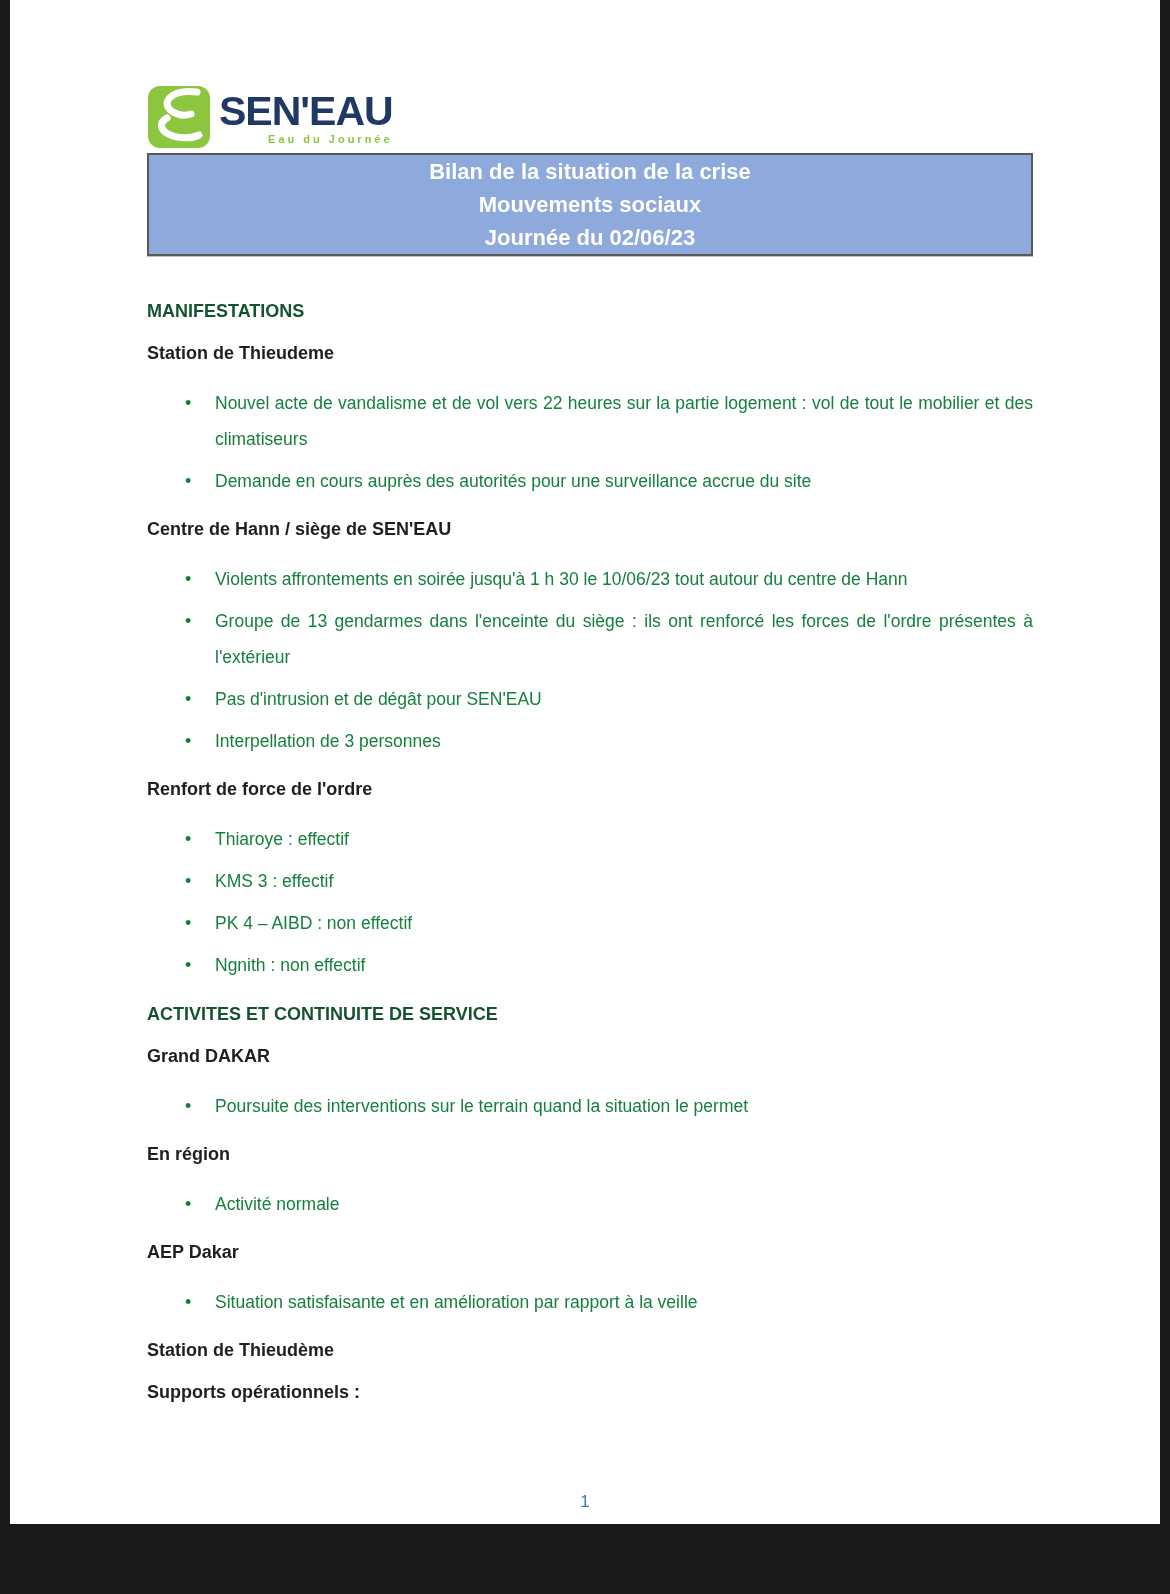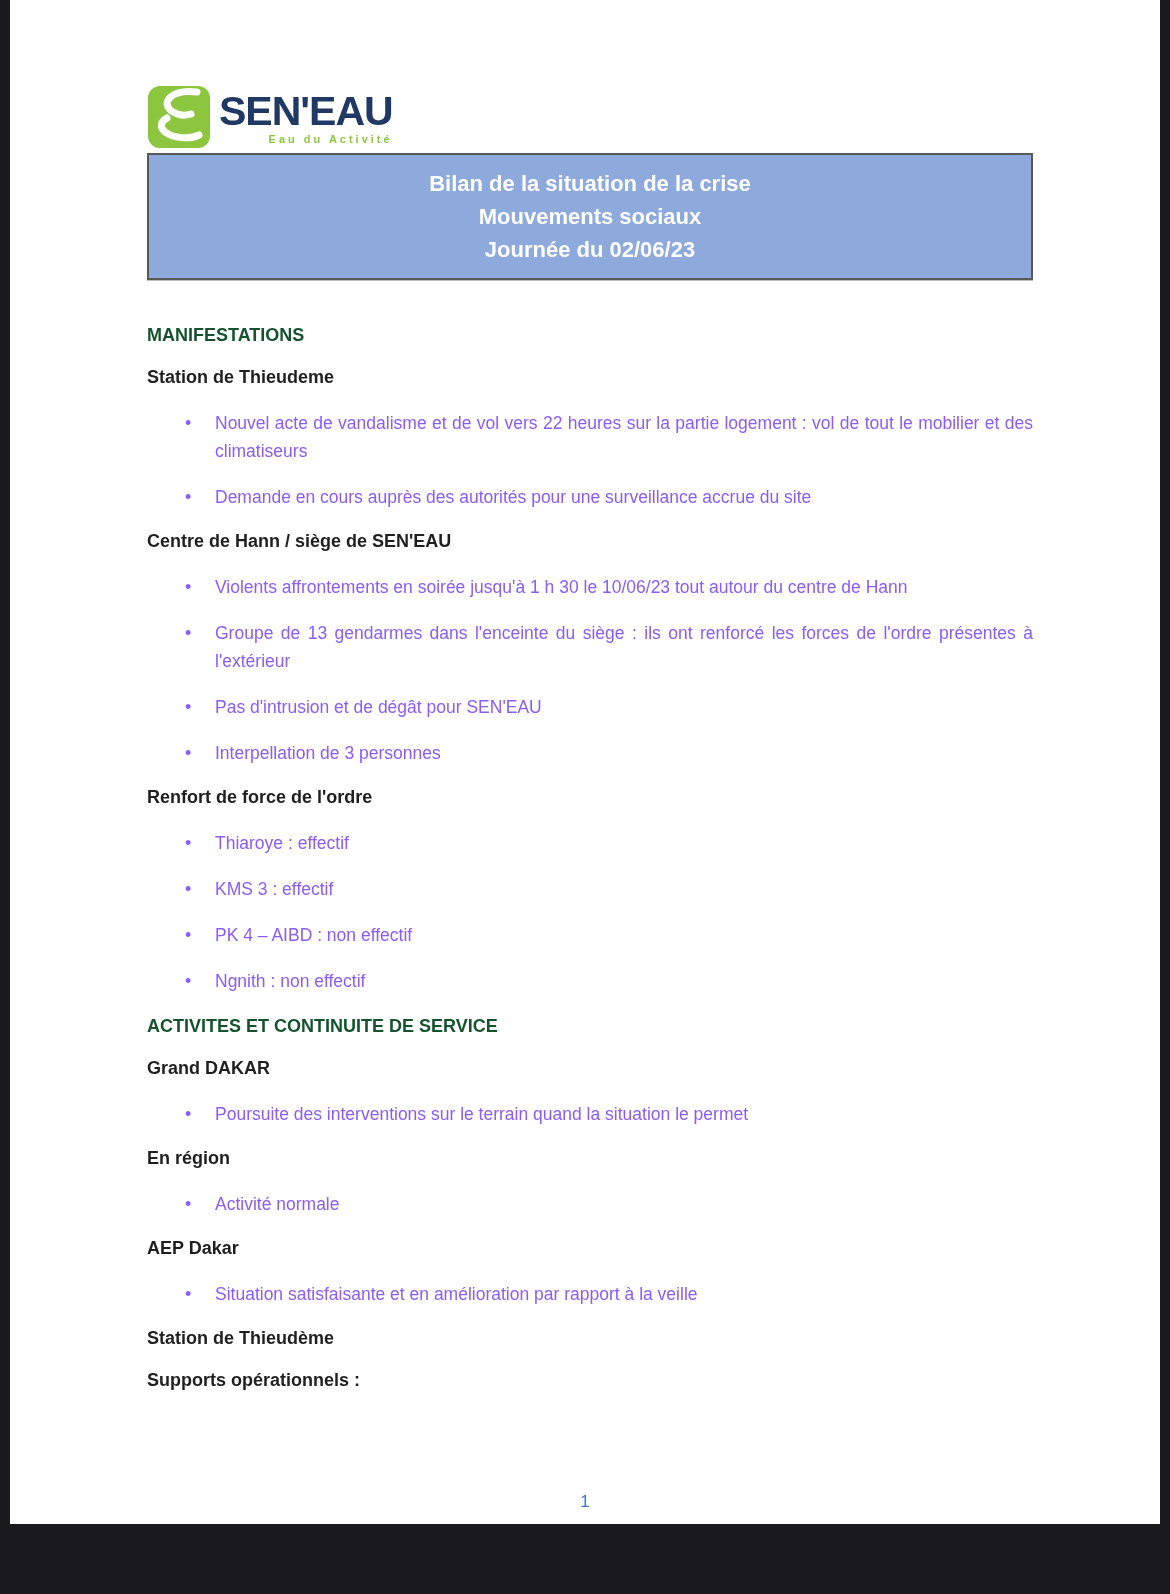--- a/index.html
+++ b/index.html
@@ -44,21 +44,21 @@
     margin-top: 2px;
     white-space: nowrap;
   }
   
   .banner {
     margin-top: 2px;
     background: #8ea9db;
     border: 2px solid #595959;
     box-shadow: 0 1px 0 rgba(0,0,0,.25);
     text-align: center;
-    padding: 12px;
+    padding: 0;
   }
   .banner-line {
     color: #ffffff;
     font-weight: 700;
     font-size: 22px;
     line-height: 33px;
   }
   
   .section-heading {
     margin: 44px 0 0 0;
@@ -76,26 +76,26 @@
     line-height: 23px;
   }
   ul.bullets {
     list-style: none;
     margin: 20px 0 0 0;
     padding: 0;
   }
   ul.bullets li {
     position: relative;
     padding-left: 68px;
-    color: #8b5cf6;
+    color: #15803d;
     font-size: 17.5px;
-    line-height: 28px;
+    line-height: 36px;
     text-align: justify;
   }
-  ul.bullets li + li { margin-top: 18px; }
+  ul.bullets li + li { margin-top: 6px; }
   ul.bullets li::before {
     content: "\2022";
     position: absolute;
     left: 38px;
     top: 0;
     font-size: 18px;
   }
   .page-number {
     position: absolute;
     left: 0;
@@ -115,21 +115,21 @@
     <span class="logo-icon">
       <svg width="64" height="64" viewBox="0 0 64 64" aria-hidden="true">
         <rect x="1" y="1" width="62" height="62" rx="12" fill="#8cc63e"></rect>
         <path d="M50 7 C 24 4 12 18 26 27 C 31 30 38 31 44 29" fill="none" stroke="#ffffff" stroke-width="7" stroke-linecap="round"></path>
         <path d="M20 33 C 14 36 12 42 18 47 C 26 53 42 55 52 50" fill="none" stroke="#ffffff" stroke-width="7" stroke-linecap="round"></path>
         <path d="M44 29 C 36 31 26 32 20 33" fill="none" stroke="#8cc63e" stroke-width="0"></path>
       </svg>
     </span>
     <span class="logo-text">
       <span class="logo-brand">SEN'EAU</span>
-      <span class="logo-tagline">Eau du Activité</span>
+      <span class="logo-tagline">Eau du Journée</span>
     </span>
   </div>
 
   <div class="banner">
     <div class="banner-line">Bilan de la situation de la crise</div>
     <div class="banner-line">Mouvements sociaux</div>
     <div class="banner-line">Journée du 02/06/23</div>
   </div>
 
   <div class="section-heading">MANIFESTATIONS</div>

